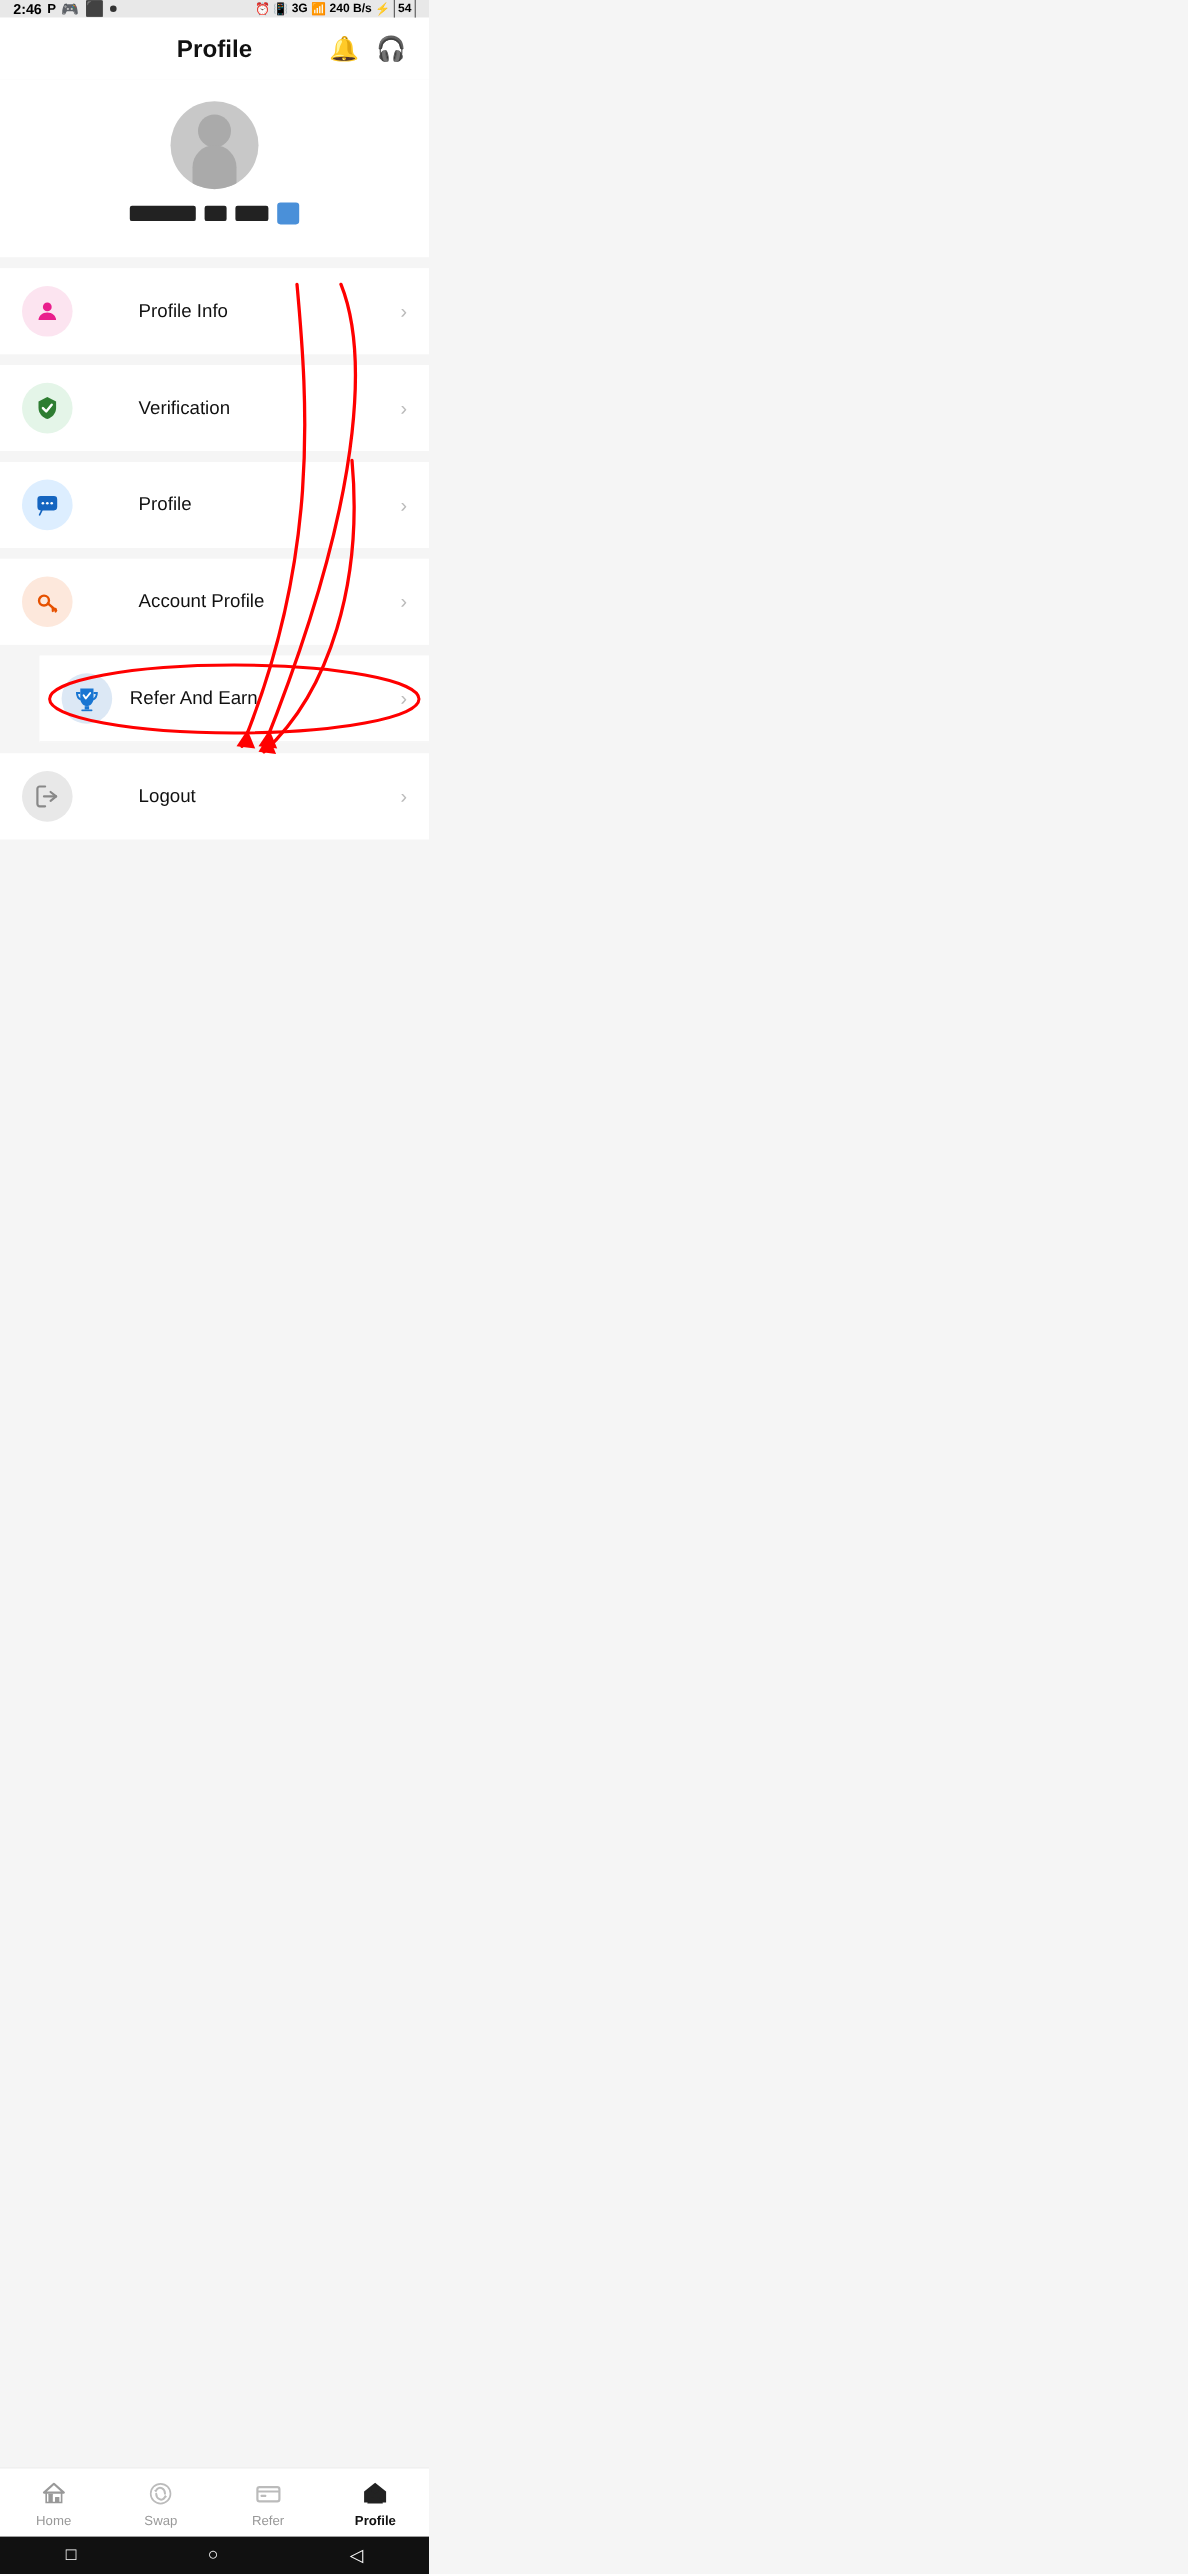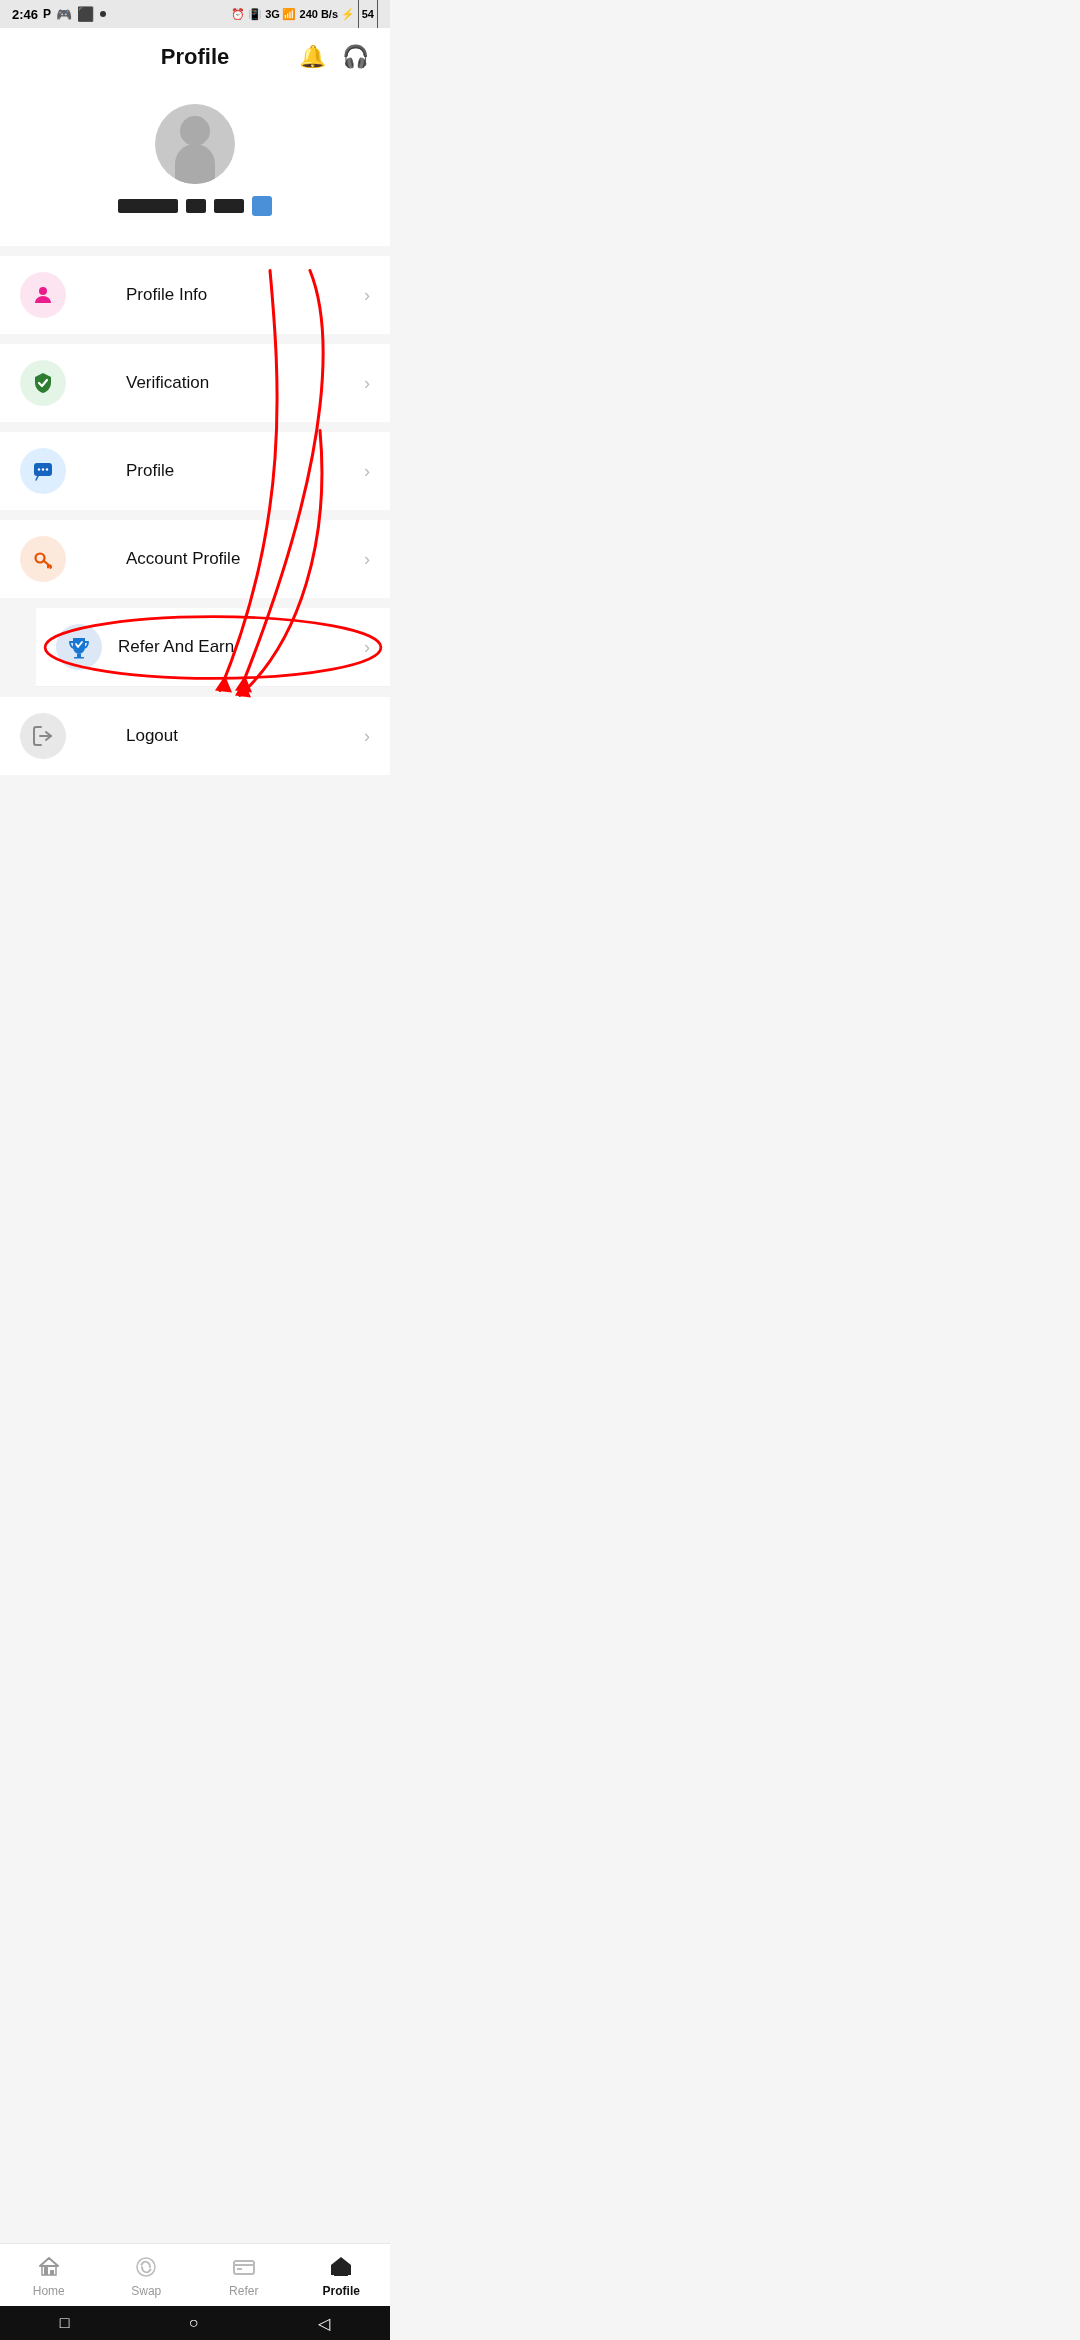--- a/index.html
+++ b/index.html
@@ -9,21 +9,21 @@
       min-height: 844px;
       background: #f5f5f5;
       font-family: -apple-system, BlinkMacSystemFont, 'Segoe UI', sans-serif;
       overflow-x: hidden;
       position: relative;
     }
 
     
     .status-bar {
       background: #e8e8e8;
-      height: 28px;
+      height: 16px;
       display: flex;
       align-items: center;
       justify-content: space-between;
       padding: 0 12px;
       font-size: 13px;
       font-weight: 600;
     }
     .status-left { display: flex; align-items: center; gap: 5px; }
     .status-right { display: flex; align-items: center; gap: 3px; font-size: 11px; }
 

